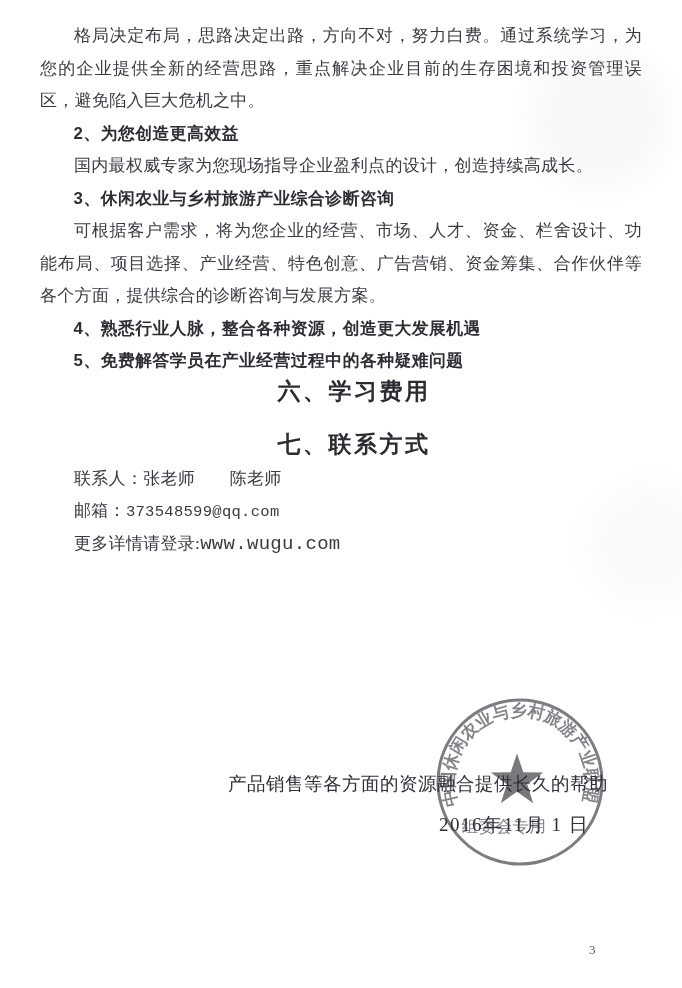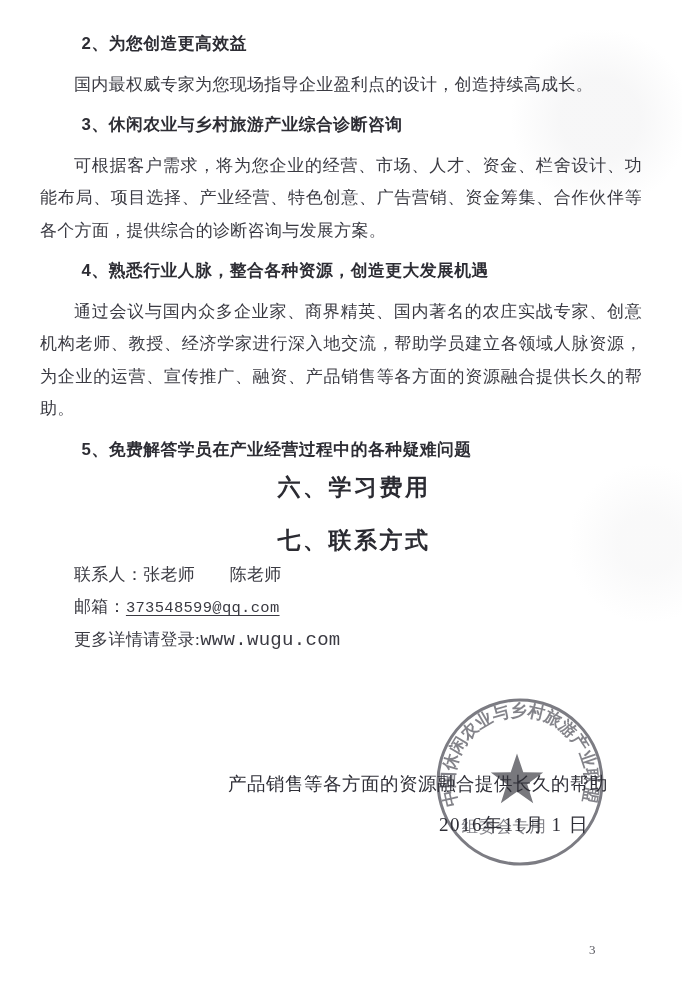--- a/index.html
+++ b/index.html
@@ -25,21 +25,21 @@
   p.body {
     margin: 0;
     font-size: 17px;
     line-height: 32.5px;
     text-align: justify;
     text-justify: inter-ideograph;
     letter-spacing: 0.3px;
   }
   p.indent { text-indent: 2em; }
   .sub-heading {
-    margin: 8px;
+    margin: 0;
     font-family: "Liberation Sans", sans-serif;
     font-weight: 700;
     font-size: 16.8px;
     line-height: 32.5px;
     text-indent: 2em;
     color: #2d2d34;
     letter-spacing: 0.5px;
   }
   .big-heading {
     margin: 0 0 0 26px;
@@ -56,21 +56,20 @@
     font-size: 17px;
     line-height: 32.2px;
     letter-spacing: 0.3px;
     white-space: pre-wrap;
   }
   .mono { font-family: "Liberation Mono", monospace; font-size: 19px; }
   .email-link {
     font-family: "Liberation Mono", monospace;
     font-size: 15.5px;
     color: #3a3a42;
-    text-decoration: underline;
     text-underline-offset: 3px;
   }
   .sig-org {
     position: absolute;
     left: 228px;
     top: 771px;
     font-size: 18.5px;
     letter-spacing: 0.5px;
     color: #2f2f37;
     z-index: 3;
@@ -102,29 +101,29 @@
     color: #55555d;
   }
 </style>
 </head>
 <body>
 
 <div class="page">
 
   <div class="flow">
 
+    <p class="body indent">格局决定布局，思路决定出路，方向不对，努力白费。通过系统学习，为您的企业提供全新的经营思路，重点解决企业目前的生存困境和投资管理误区，避免陷入巨大危机之中。</p>
 
     <p class="sub-heading">2、为您创造更高效益</p>
     <p class="body indent">国内最权威专家为您现场指导企业盈利点的设计，创造持续高成长。</p>
 
     <p class="sub-heading">3、休闲农业与乡村旅游产业综合诊断咨询</p>
     <p class="body indent">可根据客户需求，将为您企业的经营、市场、人才、资金、栏舍设计、功能布局、项目选择、产业经营、特色创意、广告营销、资金筹集、合作伙伴等各个方面，提供综合的诊断咨询与发展方案。</p>
 
     <p class="sub-heading">4、熟悉行业人脉，整合各种资源，创造更大发展机遇</p>
-    <p class="body indent">通过会议与国内众多企业家、商界精英、国内著名的农庄实战专家、创意机构老师、教授、经济学家进行深入地交流，帮助学员建立各领域人脉资源，为企业的运营、宣传推广、融资、产品销售等各方面的资源融合提供长久的帮助。</p>
 
     <p class="sub-heading">5、免费解答学员在产业经营过程中的各种疑难问题</p>
 
     <h2 class="big-heading fee">六、学习费用</h2>
 
     <h2 class="big-heading" style="margin-top:17px;">七、联系方式</h2>
 
 
     <p class="contact-line"><span>联系人：</span><span>张老师　　陈老师</span></p>
 

